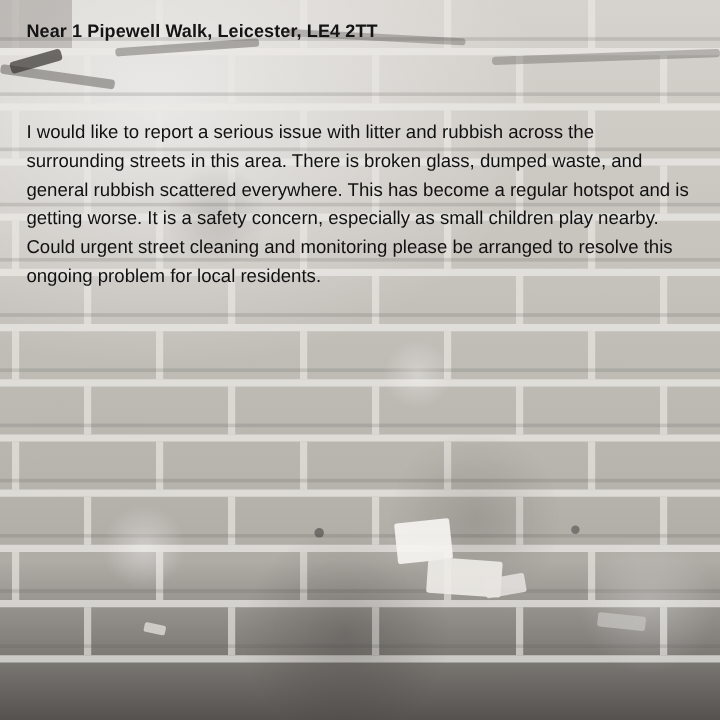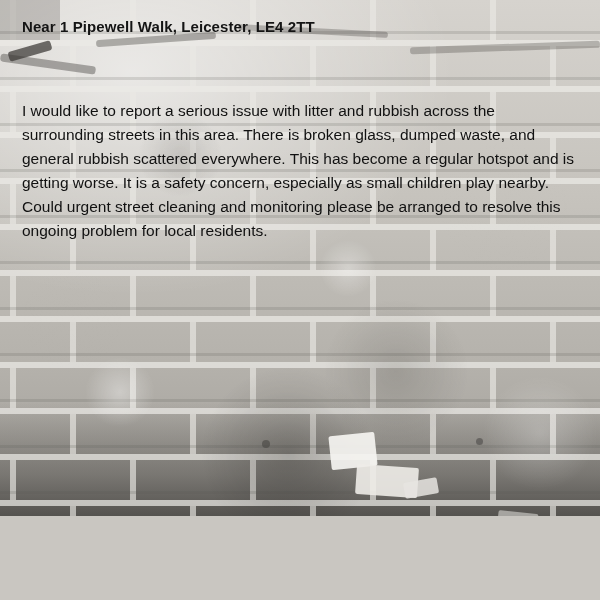--- a/index.html
+++ b/index.html
@@ -10,21 +10,21 @@
     width: 600px;
     height: 600px;
     font-family: "Liberation Sans", sans-serif;
     background: #c9c6c1;
     overflow: hidden;
   }
 
   .report-card {
     position: relative;
     width: 600px;
-    height: 516px;
+    height: 600px;
     overflow: hidden;
     background: #0f766e;
   }
 
   
   .photo-bg {
     position: absolute;
     inset: 0;
     background-color: #bdb9b3;
     background-image:

